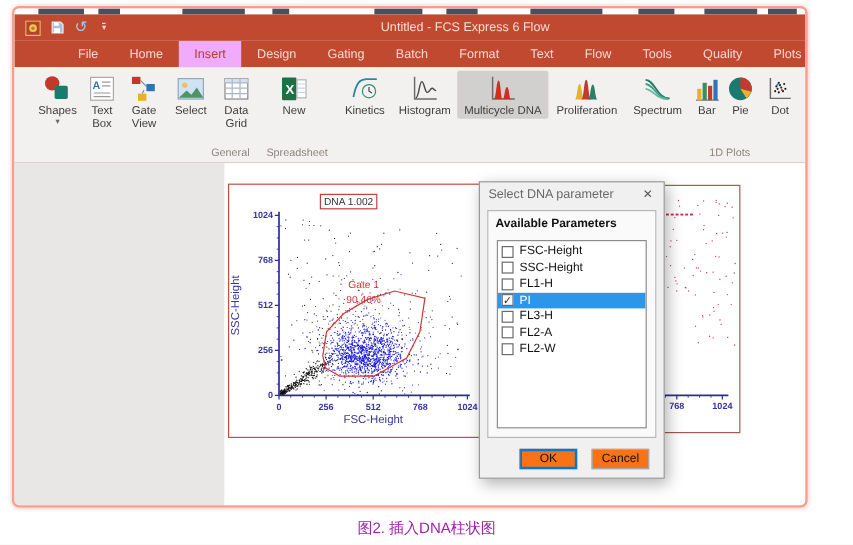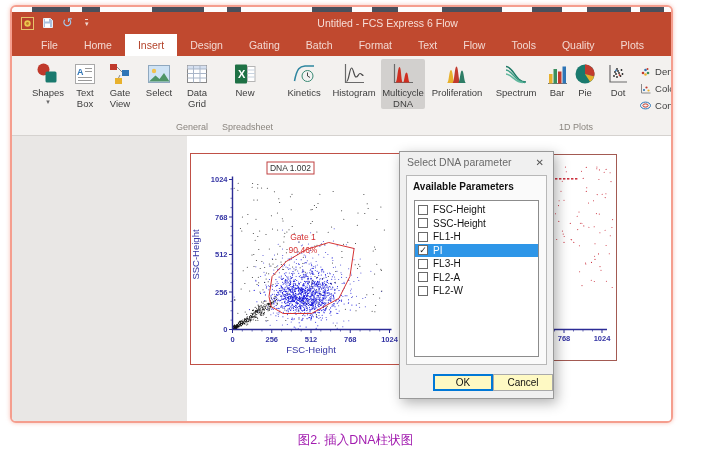--- a/index.html
+++ b/index.html
@@ -12,36 +12,36 @@
 
   .ghost{height:5px;position:relative;background:#fdfdfd}
   .ghost i{position:absolute;top:0;height:5px;background:#49505c}
 
   .titlebar{height:22px;background:var(--red);display:flex;align-items:center;position:relative}
   .qat{display:flex;align-items:center;gap:8px;padding-left:9px}
   .qat .undo{color:#a3c6e8;font-size:13px;line-height:12px}
   .qat .caret{display:inline-block;color:#f0d9d2;font-size:7px;line-height:6px;text-align:center;border-top:1px solid #f0d9d2;padding-top:1px;margin-left:4px}
   .apptitle{position:absolute;left:57%;transform:translateX(-50%);font-size:10.5px;color:#f6ddd6;white-space:nowrap}
 
-  .tabrow{height:22px;background:var(--red);display:flex;align-items:stretch;padding-left:16px}
+  .tabrow{height:22px;background:var(--red);display:flex;align-items:stretch;padding-left:40px}
   .tab{color:#f3d9d2;font-size:10.5px;padding:0 13px;display:flex;align-items:center;white-space:nowrap}
-  .tab.active{background:#ffffff;color:#b3422a}
+  .tab.active{background:#f0abfc;color:#b3422a}
 
   .ribbon{height:80px;background:var(--ribbon);border-bottom:1px solid #d5d2cf;display:flex;overflow:hidden;padding-left:16px}
   .group{display:flex;flex-direction:column}
   .gbtns{display:flex;flex:1;align-items:flex-start;padding-top:3px}
   .glabel{font-size:9px;color:#8a857f;text-align:right;padding:0 6px 3px;height:13px}
   .sep{width:1px;background:#dcd9d6;margin:3px 1px}
   .rbtn{display:flex;flex-direction:column;align-items:center;padding:2px 3px 0;border-radius:2px}
   .rbtn svg{width:26px;height:26px;flex:0 0 auto}
   .rbtn .lbl{font-size:9.5px;color:#3d3d3d;text-align:center;line-height:1.12;margin-top:1px}
   .rbtn .caret2{font-size:7px;color:#6a6a6a;line-height:6px}
   .rbtn.selected{background:#d2d0ce}
   .w30{width:34px}.w32{width:36px}.w38{width:40px}.w40{width:42px}.w44{width:46px}
-  .w52{width:54px}.w56{width:44px}.w62{width:64px}.w26{width:28px}
+  .w52{width:54px}.w56{width:76px}.w62{width:64px}.w26{width:28px}
   .smallstack{display:flex;flex-direction:column;padding-top:4px;padding-left:4px}
   .sbtn{display:flex;align-items:center;gap:3px;font-size:9.5px;color:#3d3d3d;height:17px;white-space:nowrap}
   .sbtn svg{width:13px;height:13px}
 
   .workspace{position:absolute;left:0;right:0;top:129px;bottom:0;background:#e9e7e5}
   .canvas{position:absolute;left:175px;top:0;right:0;bottom:0;background:#fff}
 
   .plot1{position:absolute;left:178px;top:17px;width:223px;height:212px;background:#fff;border:1px solid #c05046;z-index:2}
   .plot2{position:absolute;left:408px;top:18px;width:197px;height:207px;background:#fff;border:1px solid #a35a52;z-index:1}
   .plot1 svg,.plot2 svg{display:block}
@@ -55,22 +55,22 @@
           border:1px solid #999;box-shadow:3px 4px 12px rgba(0,0,0,.3);z-index:5}
   .dlg-title{height:20px;display:flex;align-items:center;padding:0 7px;font-size:10.5px;color:#6a6a6a}
   .dlg-close{margin-left:auto;color:#555;font-size:10px;padding:0 2px}
   .dlg-panel{position:absolute;left:6px;right:6px;top:23px;bottom:33px;background:#fafafa;border:1px solid #b8b8b8}
   .dlg-header{font-weight:bold;font-size:10px;color:#111;padding:5px 6px 4px;white-space:nowrap}
   .listbox{position:absolute;left:7px;right:7px;top:24px;bottom:7px;background:#fff;border:1px solid #8c8c8c;overflow:hidden;padding-top:2px}
   .lb-row{display:flex;align-items:center;height:13.5px;padding-left:3px;font-size:10px;color:#111}
   .lb-row.sel{background:#2e96e8;color:#fff}
   .cb{width:10px;height:10px;border:1px solid #6b6b6b;background:#fff;margin-right:5px;flex:0 0 auto;
       font-size:9px;line-height:9px;color:#222;text-align:center}
-  .dlg-btn{position:absolute;bottom:7px;width:60px;height:17px;font-size:10px;display:flex;align-items:center;
-           justify-content:center;background:#fef9c3;border:1px solid #a9a9a9;color:#111}
+  .dlg-btn{position:absolute;bottom:7px;width:48px;height:17px;font-size:10px;display:flex;align-items:center;
+           justify-content:center;background:#f97316;border:1px solid #a9a9a9;color:#111}
   .dlg-btn.ok{left:33px;border:1px solid #0078d7;box-shadow:inset 0 0 0 1px #0078d7}
   .dlg-btn.cancel{left:93px}
 
   .caption{position:absolute;left:0;right:0;top:432px;text-align:center;font-size:12.5px;color:#a21caf}
 </style>
 </head>
 <body>
 
 <div class="frame">
   <div class="ghost" id="ghost">

